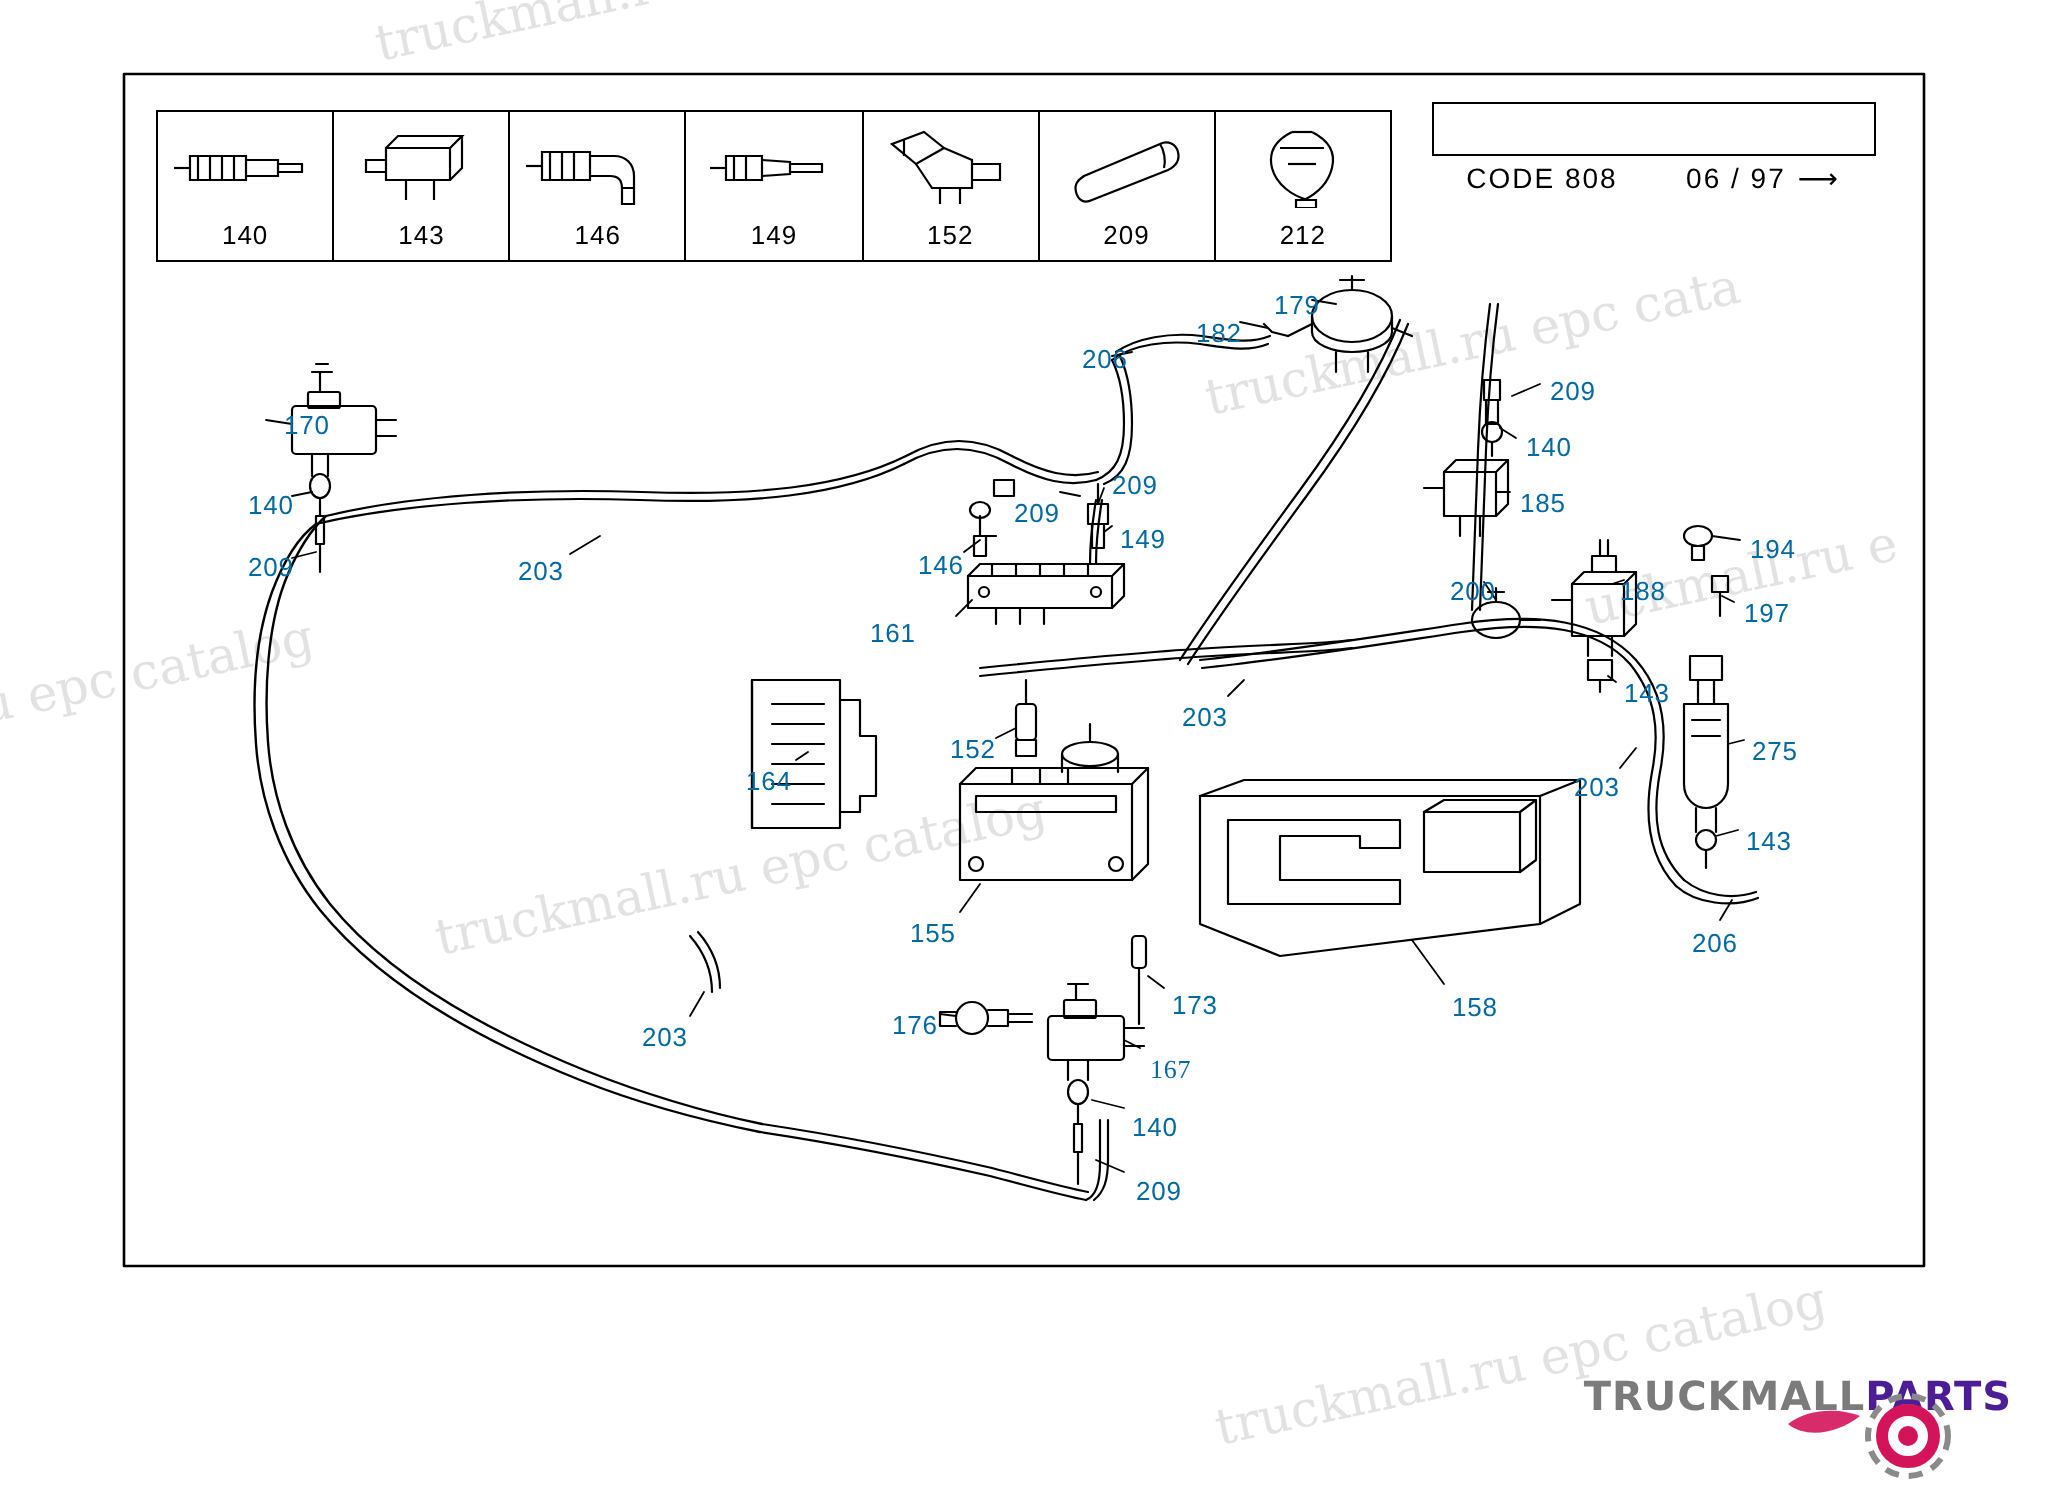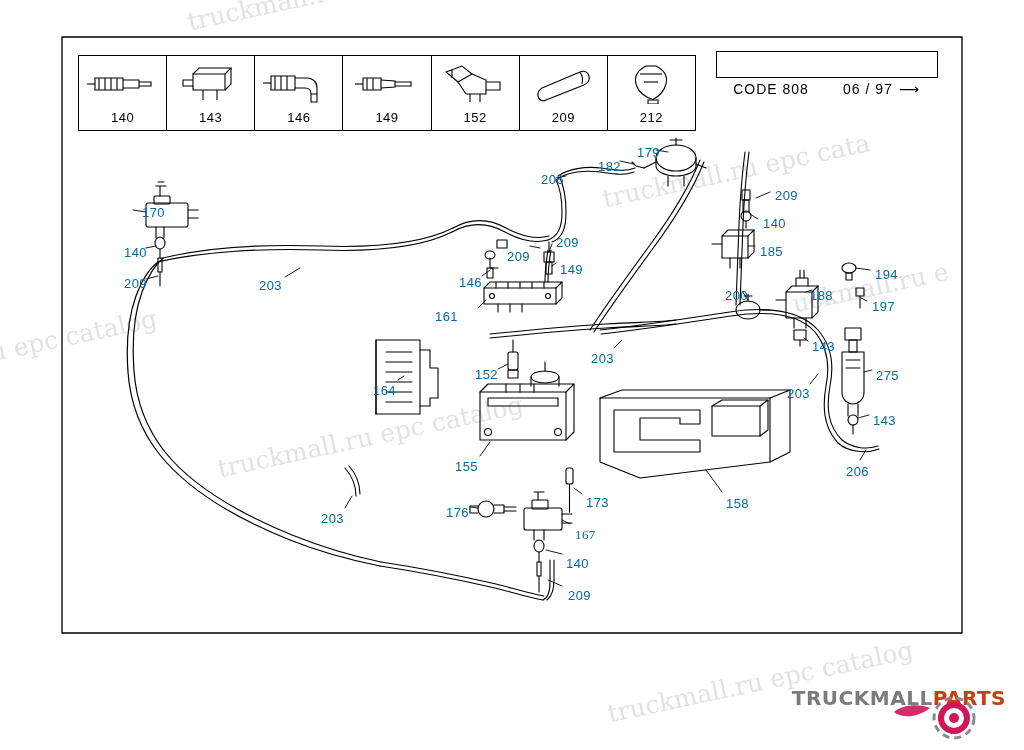--- a/index.html
+++ b/index.html
@@ -127,21 +127,21 @@
   .logo-text {
     position: absolute;
     right: 8px;
     top: 4px;
     font-family: "DejaVu Sans", sans-serif;
     font-size: 20px;
     font-weight: bold;
     letter-spacing: 0.5px;
     color: #7b7b7b;
   }
-  .logo-text .accent { color: #c2410c; }
+  .logo-text .accent { color: #4c1d95; }
 </style>
 </head>
 <body>
 
 <div id="diagram-root">
 
   <div class="watermark wm1">truckmall.ru epc catalog</div>
   <div class="watermark wm2">l.ru epc catalog</div>
   <div class="watermark wm3">truckmall.ru epc catalog</div>
   <div class="watermark wm4">truckmall.ru epc cata</div>

